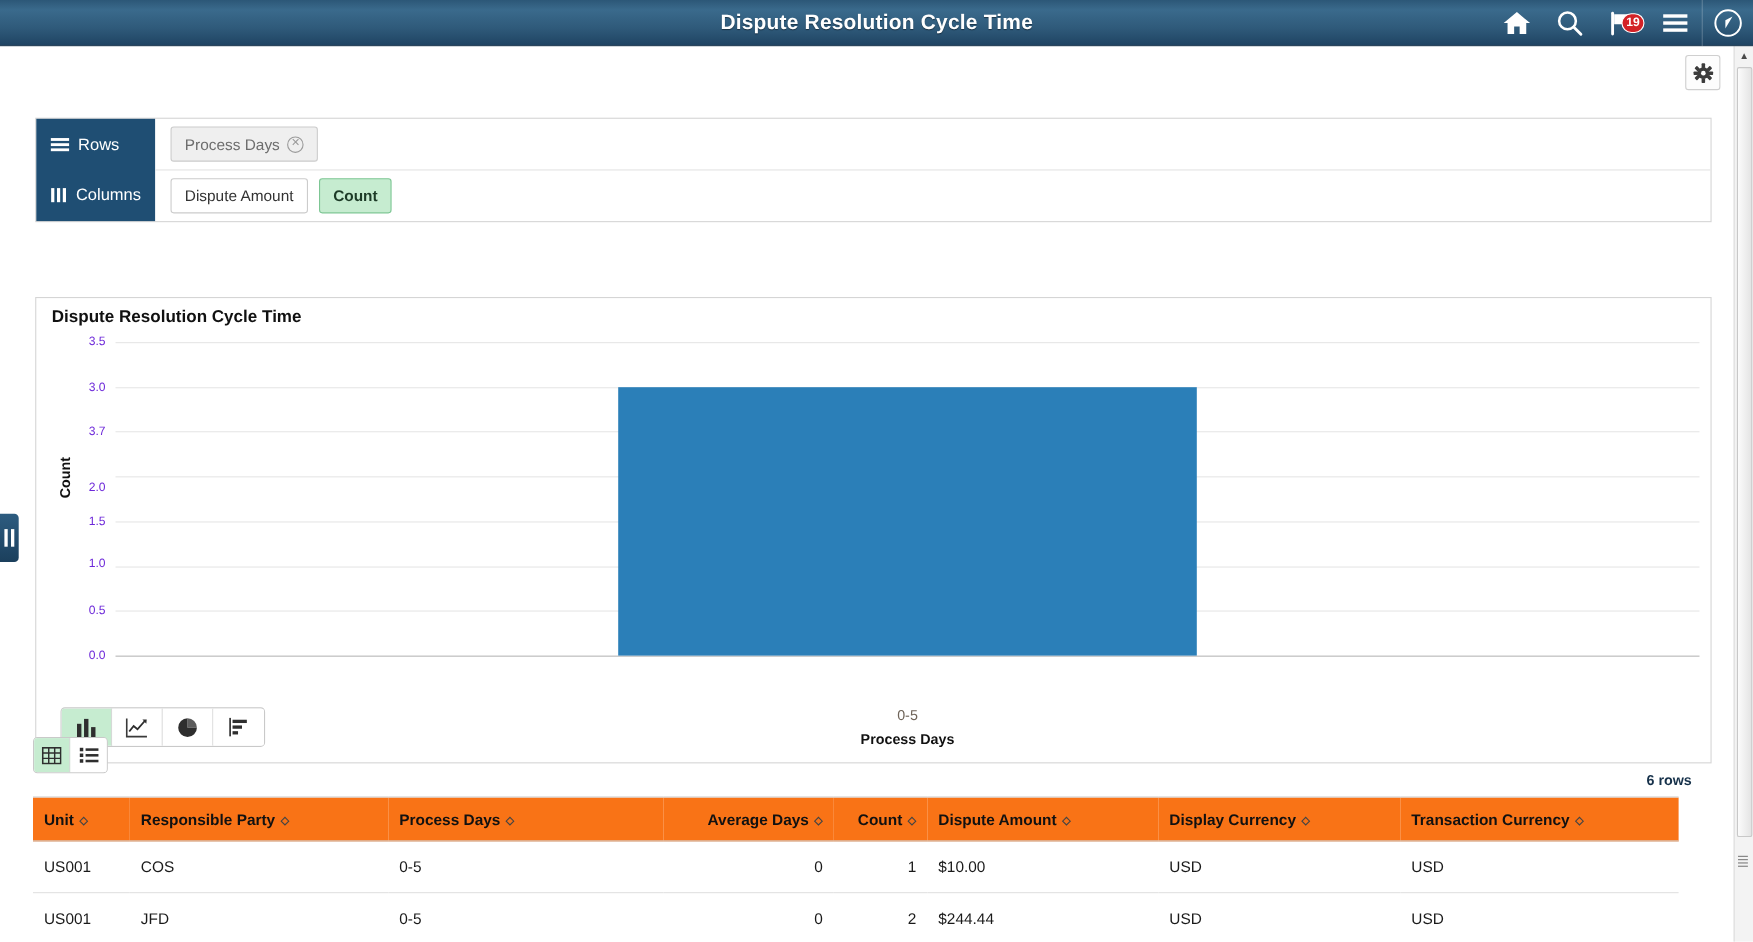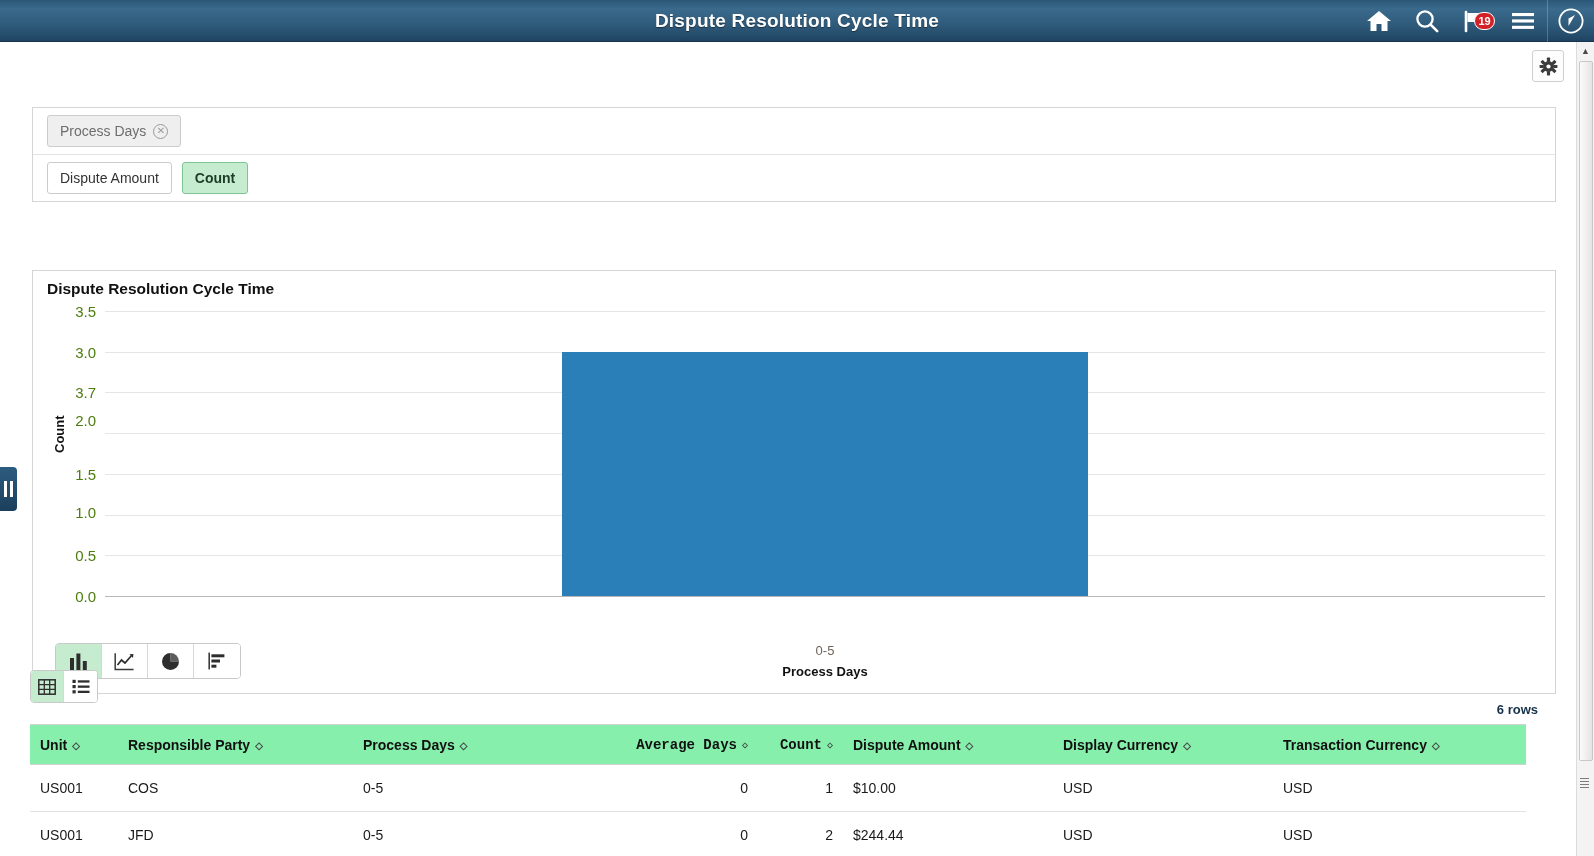--- a/index.html
+++ b/index.html
@@ -142,21 +142,21 @@
     width: 1440px; height: 285px;
   }
   .plot .gridline {
     position: absolute; left: 0; right: 0;
     height: 1px; background: #e6e6e6;
   }
   .plot .gridline.base { background: #b7b7b7; }
   .ytick {
     position: absolute; right: 100%;
     margin-right: 9px;
-    font-size: 15px; color: #4d7c0f;
+    font-size: 11px; color: #6d28d9;
     transform: translateY(-50%);
     white-space: nowrap;
   }
   .bar {
     position: absolute; bottom: 0;
     background: #2b7fb8;
   }
   .yaxis-title {
     position: absolute; left: 19px; top: 182px;
     transform: rotate(-90deg); transform-origin: left top;
@@ -214,31 +214,31 @@
     font-size: 13px; font-weight: bold; color: #16314a;
   }
   .grid {
     position: absolute; top: 682px; left: 30px;
     width: 1496px;
     border-collapse: collapse;
     font-size: 14px;
     table-layout: fixed;
   }
   .grid thead th {
-    background: #86efac;
+    background: #f97316;
     border-top: 1px solid #d2d2d2;
     border-bottom: 1px solid #d2d2d2;
     height: 40px;
     font-size: 14px; font-weight: bold; color: #111111;
     padding: 0 10px;
     text-align: left;
     white-space: nowrap;
     cursor: pointer;
   }
-  .grid thead th.num { text-align: right; font-family: Liberation Mono, monospace; }
+  .grid thead th.num { text-align: right; }
   .grid tbody td {
     height: 47px;
     border-bottom: 1px solid #e2e2e2;
     padding: 0 10px;
     color: #1a1a1a;
     white-space: nowrap;
     overflow: hidden;
   }
   .grid tbody td.num { text-align: right; }
   .sort-ico {
@@ -350,20 +350,42 @@
           <rect x="2.4" y="11.5" width="3.2" height="4.2" rx="0.7" transform="rotate(45 4 13.6)"></rect>
           <rect x="13.4" y="11.5" width="3.2" height="4.2" rx="0.7" transform="rotate(-45 15 13.6)"></rect>
           <circle cx="9.5" cy="9.5" r="5.4"></circle>
         </g>
         <circle cx="9.5" cy="9.5" r="2.1" fill="#ffffff"></circle>
       </svg>
     </div>
   </div>
 
   <div class="facet-panel">
+    <div class="facet-labels">
+      <div class="facet-label">
+        <span class="glyph">
+          <svg width="17" height="13" viewBox="0 0 17 13" aria-hidden="true">
+            <rect x="0" y="0.5" width="17" height="2.6" fill="#ffffff"></rect>
+            <rect x="0" y="5.2" width="17" height="2.6" fill="#ffffff"></rect>
+            <rect x="0" y="9.9" width="17" height="2.6" fill="#ffffff"></rect>
+          </svg>
+        </span>
+        <span>Rows</span>
+      </div>
+      <div class="facet-label">
+        <span class="glyph">
+          <svg width="15" height="13" viewBox="0 0 15 13" aria-hidden="true">
+            <rect x="0.5" y="0" width="2.9" height="13" fill="#ffffff"></rect>
+            <rect x="5.8" y="0" width="2.9" height="13" fill="#ffffff"></rect>
+            <rect x="11.1" y="0" width="2.9" height="13" fill="#ffffff"></rect>
+          </svg>
+        </span>
+        <span>Columns</span>
+      </div>
+    </div>
 
     <div class="facet-rows">
       <div class="facet-row top">
         <span class="chip">
           <span>Process Days</span>
           <span class="x">✕</span>
         </span>
       </div>
       <div class="facet-row">
         <span class="chip plain">
@@ -384,21 +406,21 @@
     <div class="plot" id="plot">
         <div class="gridline base" style="top: 285px;"></div>
         <div class="ytick" style="top: 285px;">0.0</div>
         <div class="gridline" style="top: 244.286px;"></div>
         <div class="ytick" style="top: 244.286px;">0.5</div>
         <div class="gridline" style="top: 203.571px;"></div>
         <div class="ytick" style="top: 201px;">1.0</div>
         <div class="gridline" style="top: 162.857px;"></div>
         <div class="ytick" style="top: 162.857px; margin-left: 42px;">1.5</div>
         <div class="gridline" style="top: 122.143px;"></div>
-        <div class="ytick" style="top: 109px;">2.0</div>
+        <div class="ytick" style="top: 132px;">2.0</div>
         <div class="gridline" style="top: 81.4286px;"></div>
         <div class="ytick" style="top: 81.4286px;">3.7</div>
         <div class="gridline" style="top: 40.7143px;"></div>
         <div class="ytick" style="top: 40.7143px;">3.0</div>
         <div class="gridline" style="top: 0px;"></div>
         <div class="ytick" style="top: 0px;">3.5</div>
         <div class="bar" title="0-5: 3" style="left: 457.2px; width: 525.6px; height: 244.286px; background: rgb(43, 127, 184);"></div>
         <div class="xtick" style="left: 720px;">0-5</div>
         <div class="xaxis-title" style="left: 720px;">Process Days</div>
       </div>

